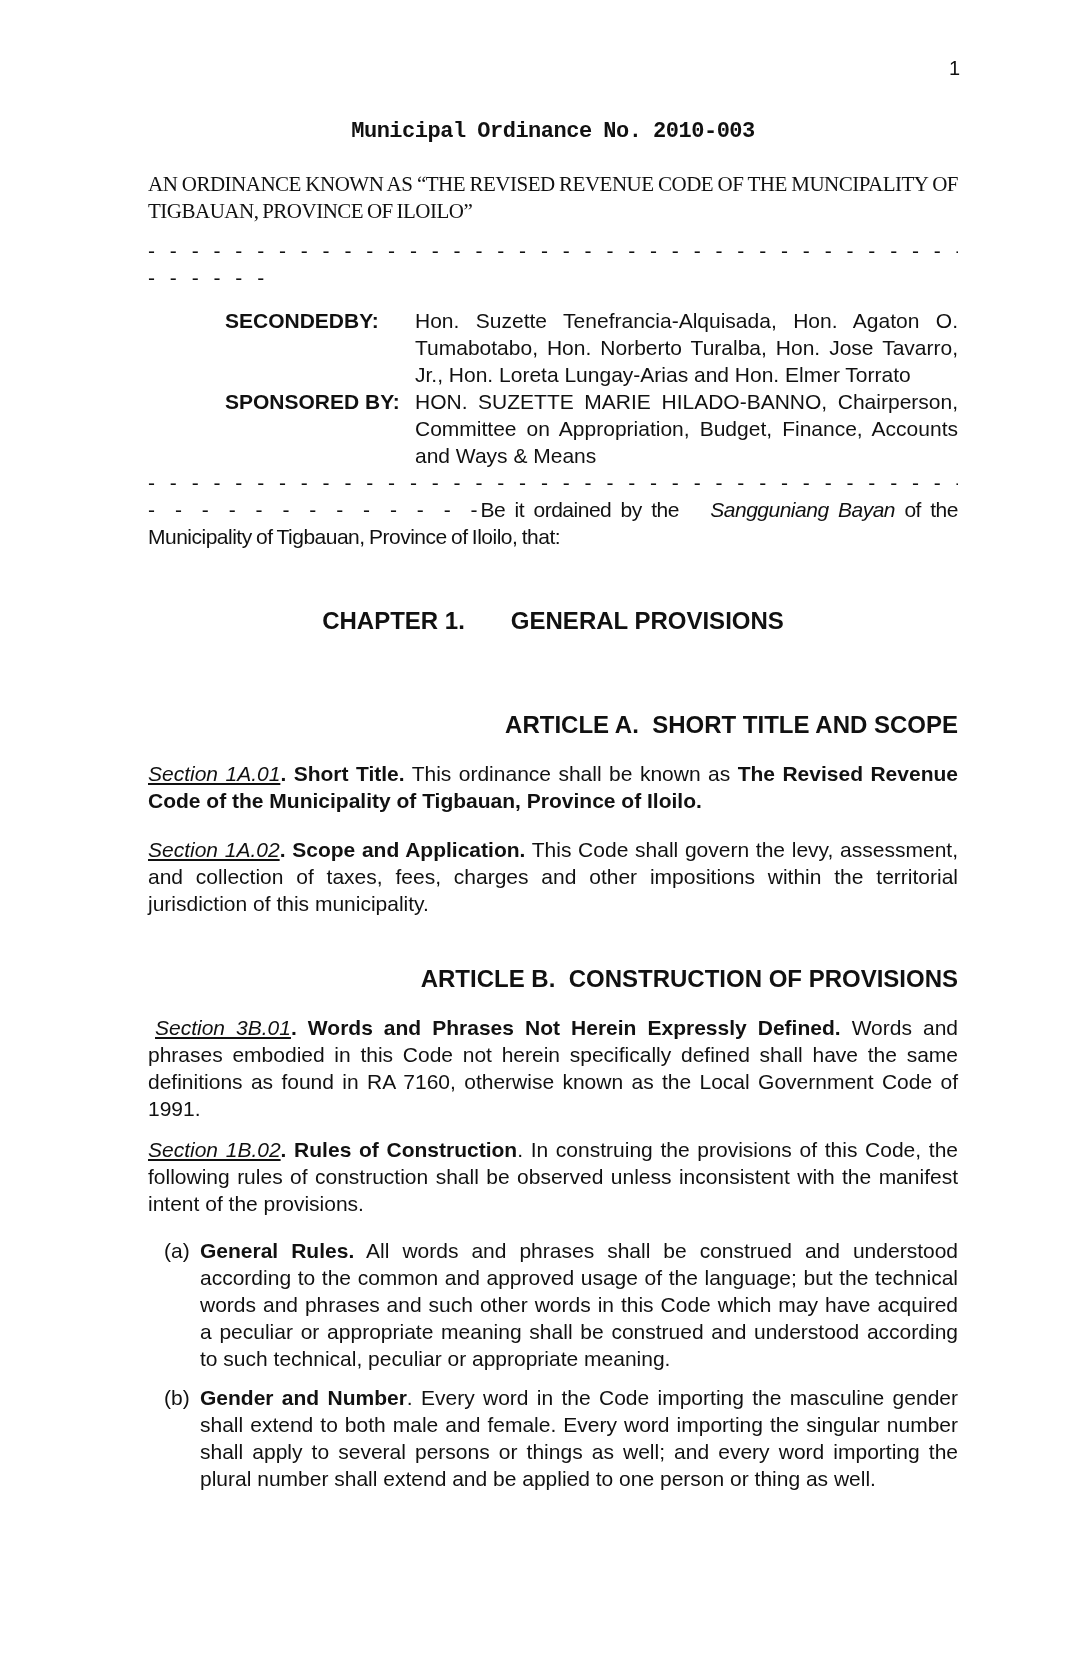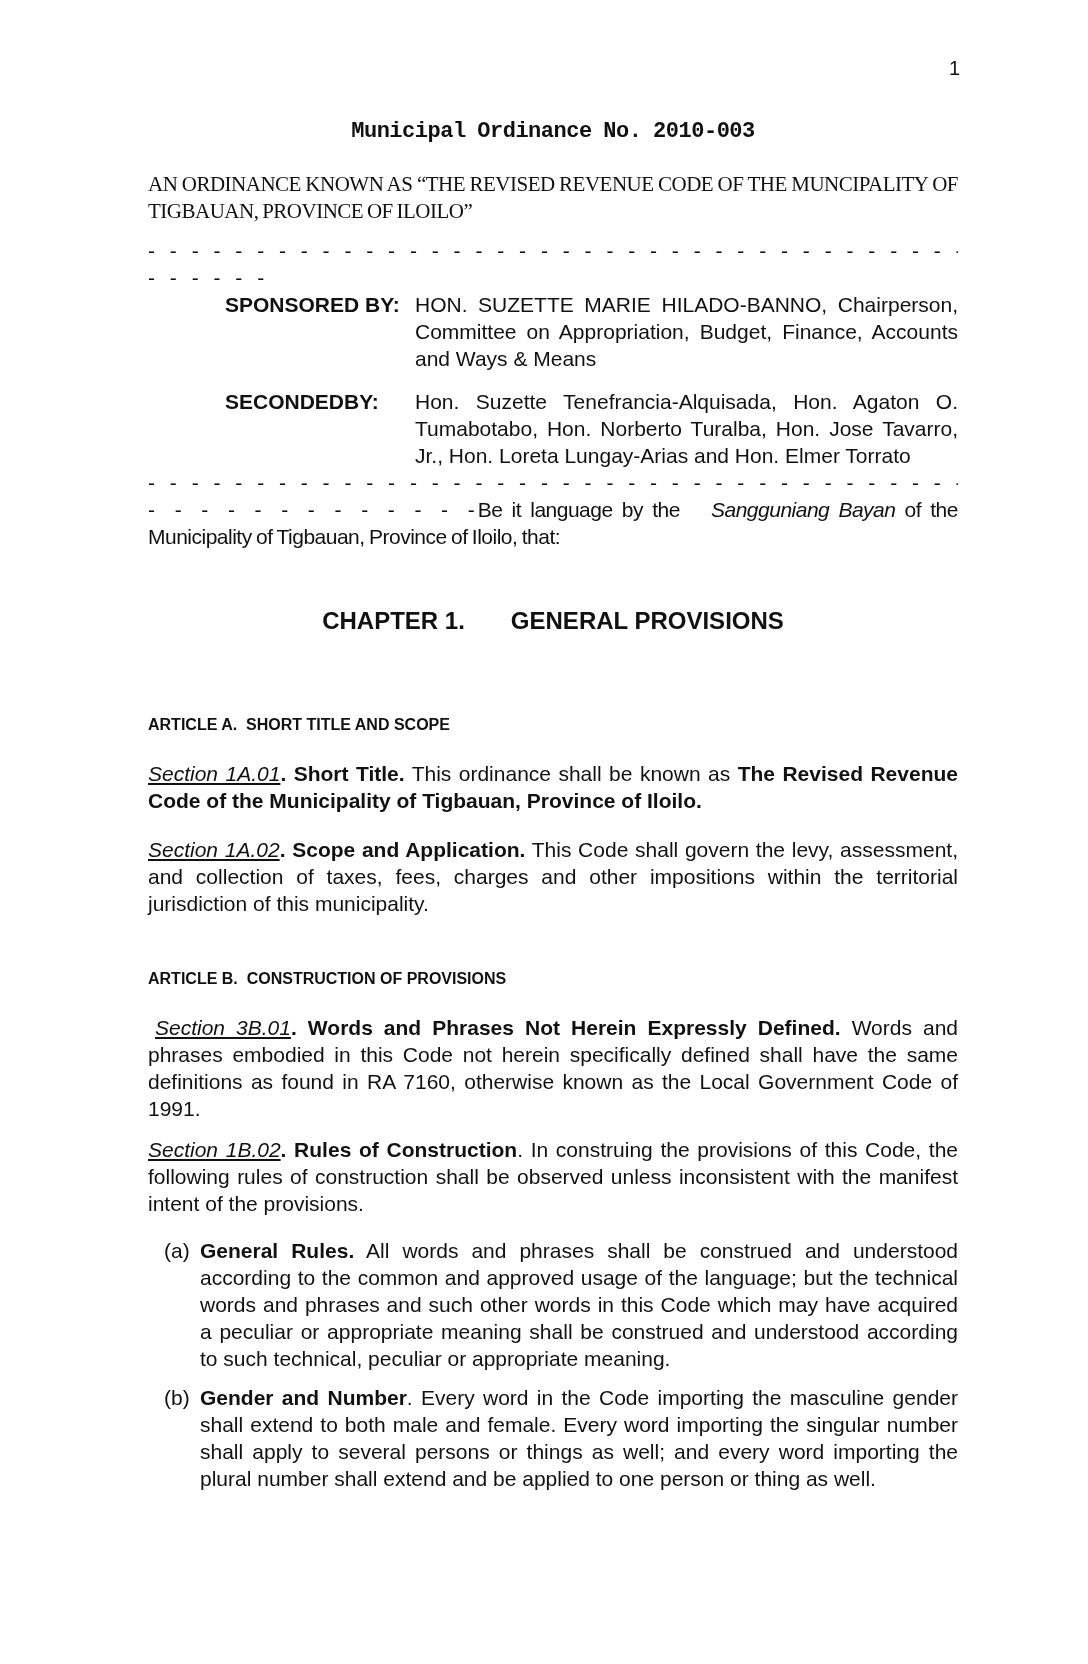--- a/index.html
+++ b/index.html
@@ -54,22 +54,22 @@
   .enact-dashes {letter-spacing:3px; word-spacing:3px; white-space:pre;}
   .chapter {
     margin:56px 0 12px 0;
     text-align:center;
     font-size:24px; line-height:30px;
     font-weight:bold;
   }
   .chapter-gap {display:inline-block; width:46px;}
   .article-heading {
     margin:75px 0 0 0;
-    text-align:left;
-    font-size:16px; line-height:27px;
+    text-align:right;
+    font-size:24px; line-height:27px;
     font-weight:bold;
     white-space:pre;
   }
   .article-heading.first-after-chapter {margin-top:75px;}
   .article-heading.article-b {margin-top:48px;}
   .section-para {margin:22px 0 0 0;}
   .section-para.tight {margin-top:14px;}
   .section-para.indent1 {text-indent:7px;}
   .list-item {
     position:relative;
@@ -91,33 +91,33 @@
 
   <div class="page-number">1</div>
 
   <h1 class="title narrow">Municipal Ordinance No. 2010-003</h1>
 
   <p class="intro narrow just">AN ORDINANCE KNOWN AS “THE REVISED REVENUE CODE OF THE MUNCIPALITY OF TIGBAUAN, PROVINCE OF ILOILO”</p>
 
   <div class="dash-line">- - - - - - - - - - - - - - - - - - - - - - - - - - - - - - - - - - - - - - - - - - - - - - - - - - - - - - - - - - - -</div>
   <div class="dash-short">- - - - - -</div>
 
+  <div class="kv seconded">
+    <div class="kv-label">SECONDEDBY:</div>
+    <div class="kv-value">Hon. Suzette Tenefrancia-Alquisada, Hon. Agaton O. Tumabotabo, Hon. Norberto Turalba, Hon. Jose Tavarro, Jr., Hon. Loreta Lungay-Arias and Hon. Elmer Torrato</div>
+  </div>
+
   <div class="kv sponsored">
     <div class="kv-label">SPONSORED BY:</div>
     <div class="kv-value">HON. SUZETTE MARIE HILADO-BANNO, Chairperson, Committee on Appropriation, Budget, Finance, Accounts and Ways &amp; Means</div>
   </div>
 
-  <div class="kv seconded">
-    <div class="kv-label">SECONDEDBY:</div>
-    <div class="kv-value">Hon. Suzette Tenefrancia-Alquisada, Hon. Agaton O. Tumabotabo, Hon. Norberto Turalba, Hon. Jose Tavarro, Jr., Hon. Loreta Lungay-Arias and Hon. Elmer Torrato</div>
-  </div>
-
   <div class="dash-line second">- - - - - - - - - - - - - - - - - - - - - - - - - - - - - - - - - - - - - - - - - - - - - - - - - - - - - - - - - - - -</div>
 
-  <p class="enact narrow just"><span class="enact-dashes">- - - - - - - - - - - - -</span><span><span class="seg-n">Be it language by the </span><span class="seg-i">Sangguniang Bayan</span><span class="seg-n"> of the Municipality of Tigbauan, Province of Iloilo, that:</span></span></p>
+  <p class="enact narrow just"><span class="enact-dashes">- - - - - - - - - - - - -</span><span><span class="seg-n">Be it ordained by the </span><span class="seg-i">Sangguniang Bayan</span><span class="seg-n"> of the Municipality of Tigbauan, Province of Iloilo, that:</span></span></p>
 
   <h2 class="chapter"><span>CHAPTER 1.</span><span class="chapter-gap"></span><span>GENERAL PROVISIONS</span></h2>
 
   <h3 class="article-heading first-after-chapter">ARTICLE A.  SHORT TITLE AND SCOPE</h3>
 
   <p class="section-para just"><span class="seg-lead">Section 1A.01</span><span class="seg-b">. Short Title.</span><span class="seg-n">  This ordinance shall be known as </span><span class="seg-b">The Revised Revenue Code of the Municipality of Tigbauan, Province of Iloilo.</span></p>
 
   <p class="section-para just"><span class="seg-lead">Section 1A.02</span><span class="seg-b">. Scope and Application.</span><span class="seg-n">  This Code shall govern the levy, assessment, and collection of taxes, fees, charges and other impositions within the territorial jurisdiction of this municipality.</span></p>
 
   <h3 class="article-heading article-b">ARTICLE B.  CONSTRUCTION OF PROVISIONS</h3>

